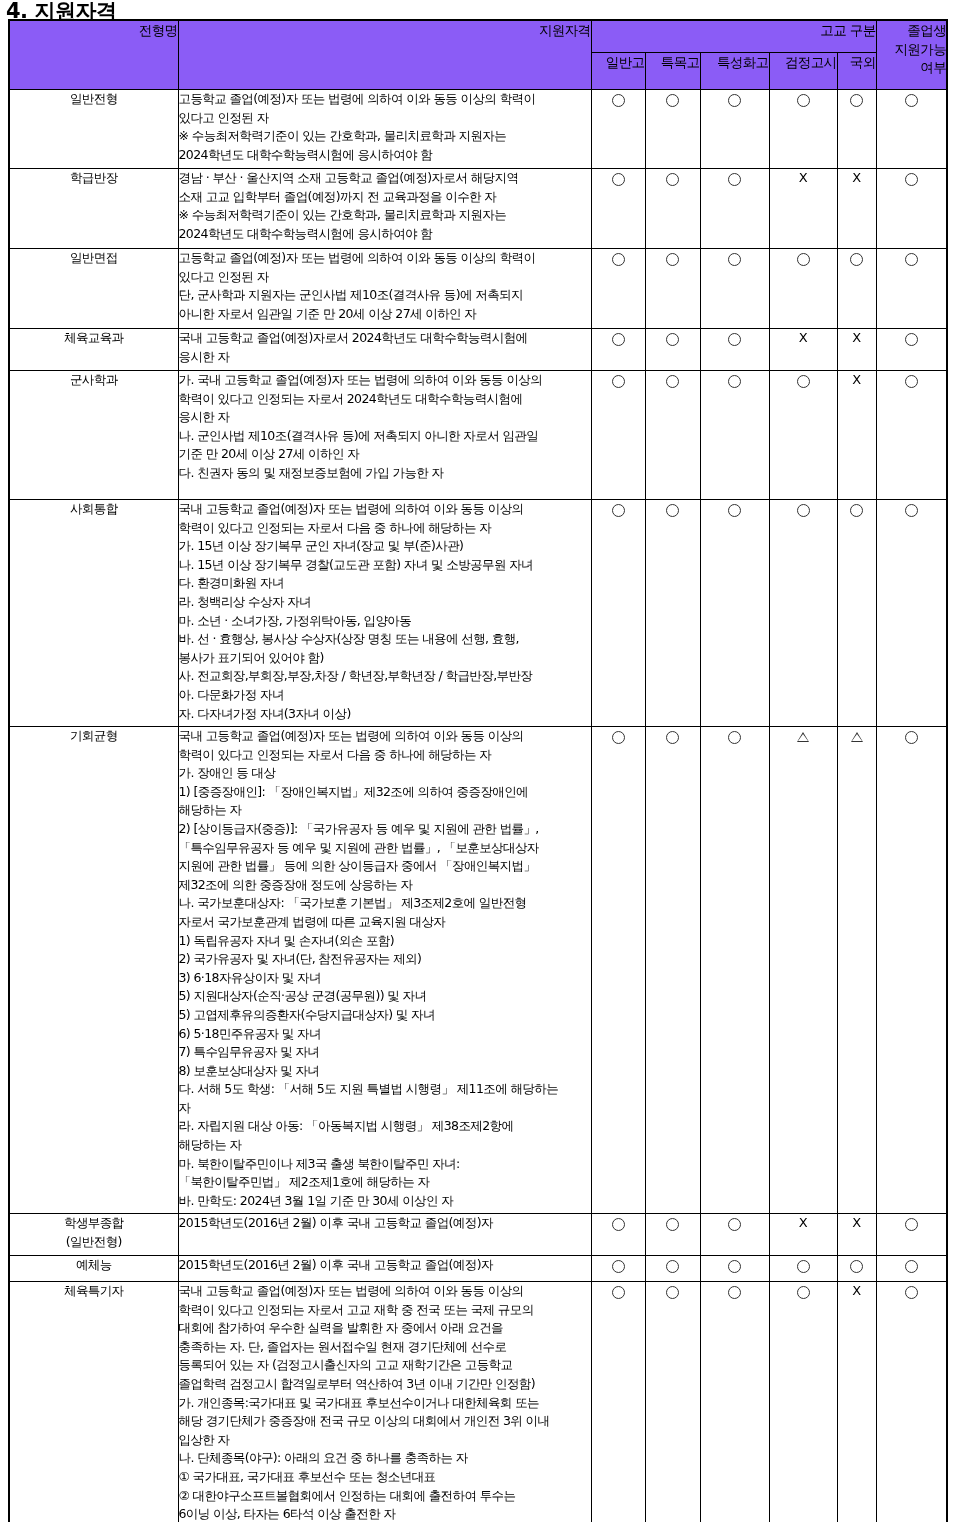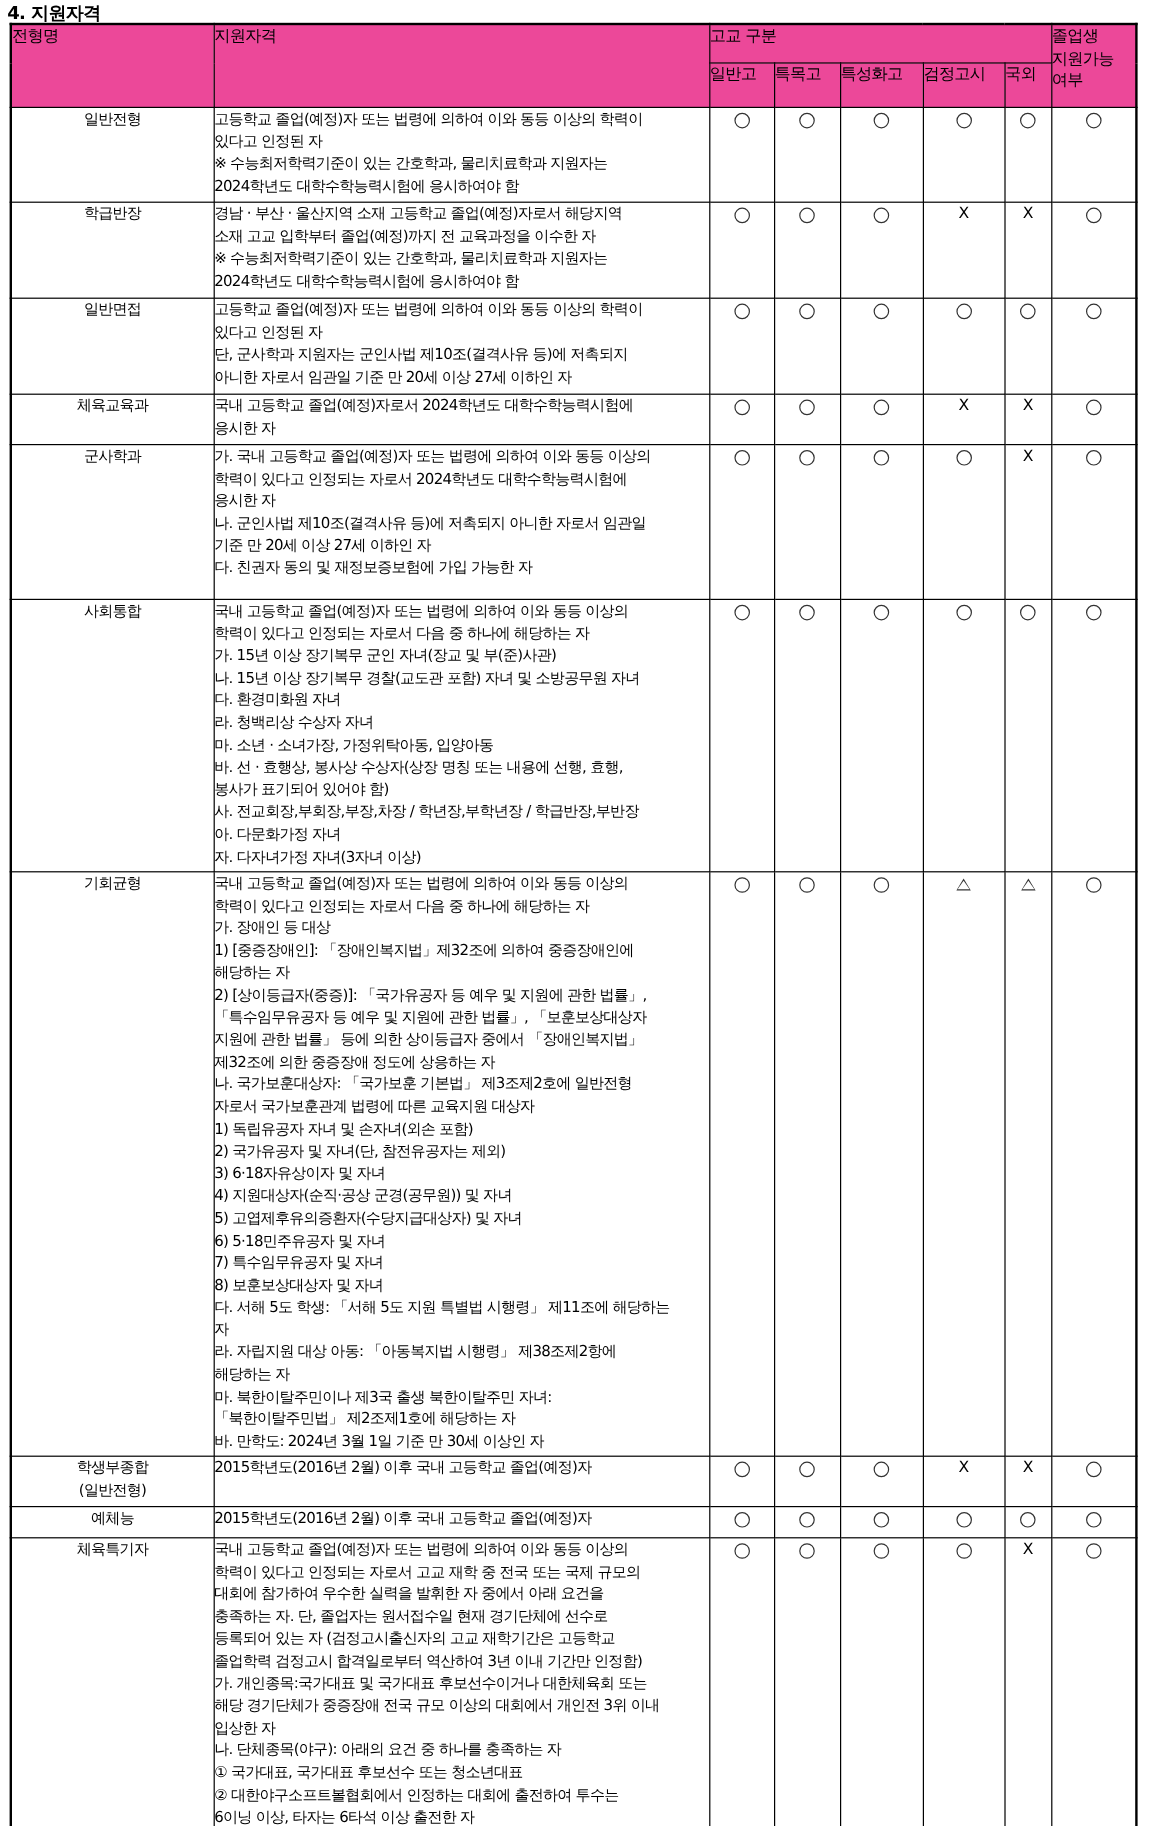--- a/index.html
+++ b/index.html
@@ -1,25 +1,25 @@
 <!DOCTYPE html>
 <html><head>
 <meta charset="utf-8">
 <style>
   html, body { margin:0; padding:0; background:#ffffff; }
   body { width:958px; height:1522px; overflow:hidden; position:relative;
          font-family:"DejaVu Sans", sans-serif; color:#000; }
-  .title { position:absolute; left:6px; top:1px; font-size:15px; font-weight:bold;
+  .title { position:absolute; left:6px; top:1px; font-size:21px; font-weight:bold;
            letter-spacing:-0.5px; line-height:20px; }
   table.q { position:absolute; left:8px; top:19px; width:938px;
             border-collapse:collapse; table-layout:fixed;
             border:2.5px solid #000; }
   table.q td, table.q th { border:1px solid #000; padding:0; vertical-align:top;
             font-size:12.5px; line-height:18.6px; letter-spacing:-0.6px; }
-  table.q th { background:#ec4899; font-weight:normal; text-align:left;
+  table.q th { background:#8b5cf6; font-weight:normal; text-align:right;
                font-size:13.5px; }
   th.h-name, th.h-qual { vertical-align:top; padding-top:5px; }
   th.h-group { height:31px; vertical-align:middle; }
   th.h-sub { height:36px; vertical-align:middle; }
   th.h-grad { vertical-align:middle; line-height:21px; }
   td.name { text-align:center; padding-top:2px; }
   td.qual { padding:2px 3px 2px 4px;margin-left:30px; }
   td.qual .line { display:block; white-space:nowrap; }
   td.mark { text-align:center; padding-top:2px; font-size:14px; }
   .mk-circle { display:inline-block; width:11px; height:11px; border:1px solid #333;
@@ -190,21 +190,21 @@
           <span class="line">해당하는 자</span>
           <span class="line">2) [상이등급자(중증)]: 「국가유공자 등 예우 및 지원에 관한 법률」,</span>
           <span class="line">「특수임무유공자 등 예우 및 지원에 관한 법률」, 「보훈보상대상자</span>
           <span class="line">지원에 관한 법률」 등에 의한 상이등급자 중에서 「장애인복지법」</span>
           <span class="line">제32조에 의한 중증장애 정도에 상응하는 자</span>
           <span class="line">나. 국가보훈대상자: 「국가보훈 기본법」 제3조제2호에 일반전형</span>
           <span class="line">자로서 국가보훈관계 법령에 따른 교육지원 대상자</span>
           <span class="line">1) 독립유공자 자녀 및 손자녀(외손 포함)</span>
           <span class="line">2) 국가유공자 및 자녀(단, 참전유공자는 제외)</span>
           <span class="line">3) 6·18자유상이자 및 자녀</span>
-          <span class="line">4) 지원대상자(순직·공상 군경(공무원)) 및 자녀</span>
+          <span class="line">5) 지원대상자(순직·공상 군경(공무원)) 및 자녀</span>
           <span class="line">5) 고엽제후유의증환자(수당지급대상자) 및 자녀</span>
           <span class="line">6) 5·18민주유공자 및 자녀</span>
           <span class="line">7) 특수임무유공자 및 자녀</span>
           <span class="line">8) 보훈보상대상자 및 자녀</span>
           <span class="line">다. 서해 5도 학생: 「서해 5도 지원 특별법 시행령」 제11조에 해당하는</span>
           <span class="line">자</span>
           <span class="line">라. 자립지원 대상 아동: 「아동복지법 시행령」 제38조제2항에</span>
           <span class="line">해당하는 자</span>
           <span class="line">마. 북한이탈주민이나 제3국 출생 북한이탈주민 자녀:</span>
           <span class="line">「북한이탈주민법」 제2조제1호에 해당하는 자</span>

